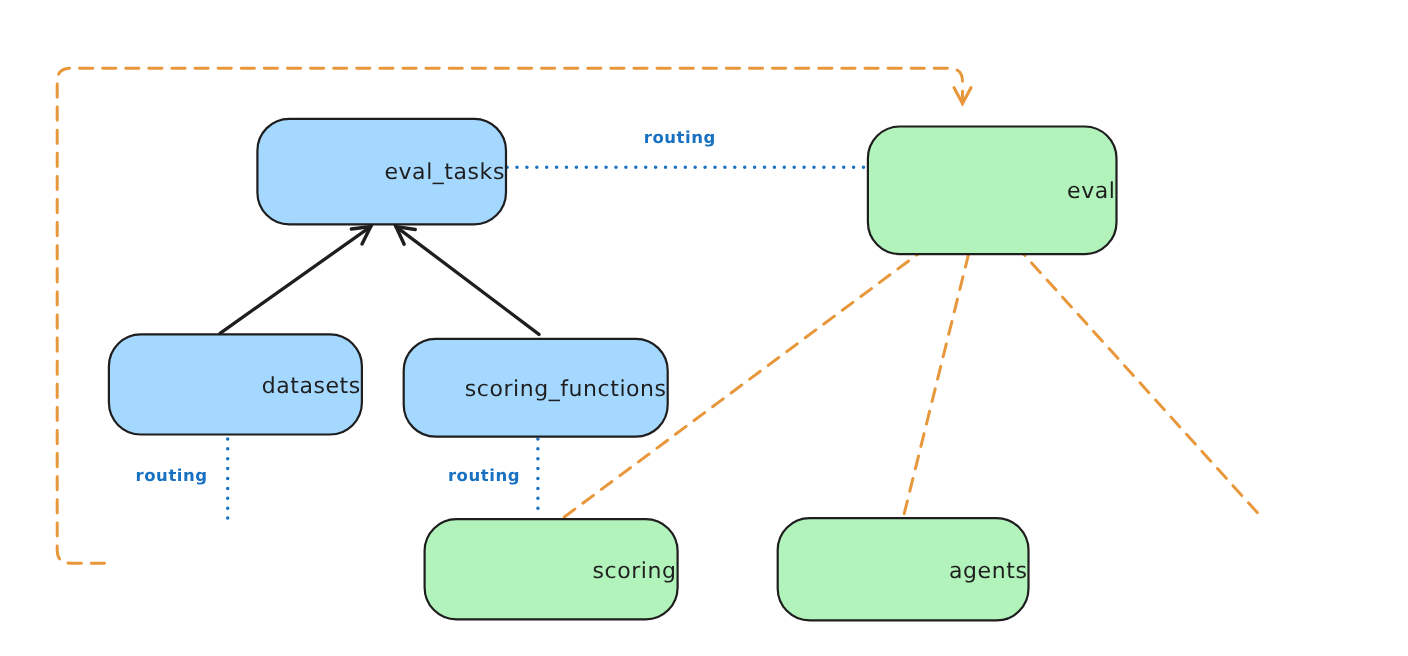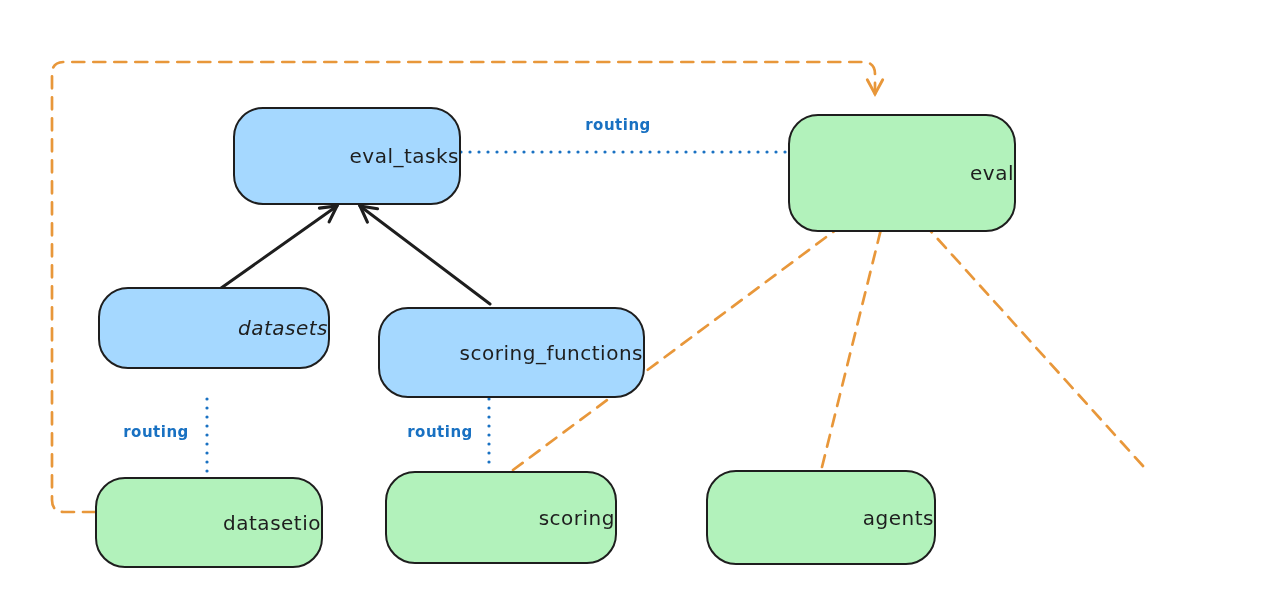--- a/index.html
+++ b/index.html
@@ -86,31 +86,28 @@
   </svg>
 
   <div class="node blue" style="left:233px; top:107px; width:228px; height:98px;">
     <span>eval_tasks</span>
   </div>
 
   <div class="node green" style="left:788px; top:114px; width:228px; height:118px;">
     <span>eval</span>
   </div>
 
-  <div class="node blue" style="left:98px; top:287px; width:232px; height:82px;font-style:italic;">
+  <div class="node blue" style="left:98px; top:303px; width:232px; height:93px;">
     <span>datasets</span>
   </div>
 
-  <div class="node blue" style="left:378px; top:307px; width:267px; height:91px;">
+  <div class="node blue" style="left:366px; top:307px; width:242px; height:91px;">
     <span>scoring_functions</span>
   </div>
 
-  <div class="node green" style="left:95px; top:477px; width:228px; height:91px;">
-    <span>datasetio</span>
-  </div>
 
   <div class="node green" style="left:385px; top:471px; width:232px; height:93px;">
     <span>scoring</span>
   </div>
 
   <div class="node green" style="left:706px; top:470px; width:230px; height:95px;">
     <span>agents</span>
   </div>
 
 

